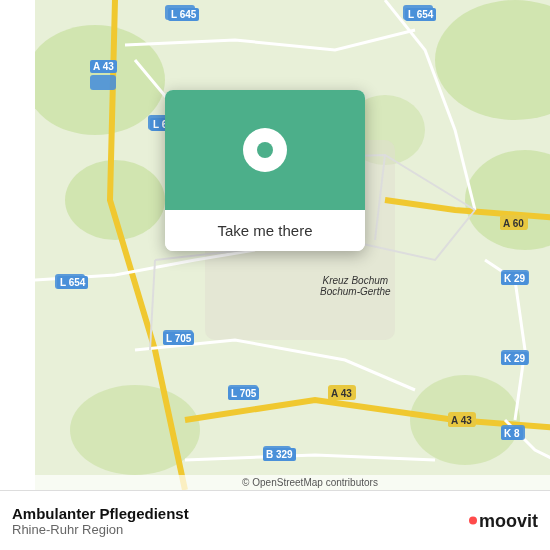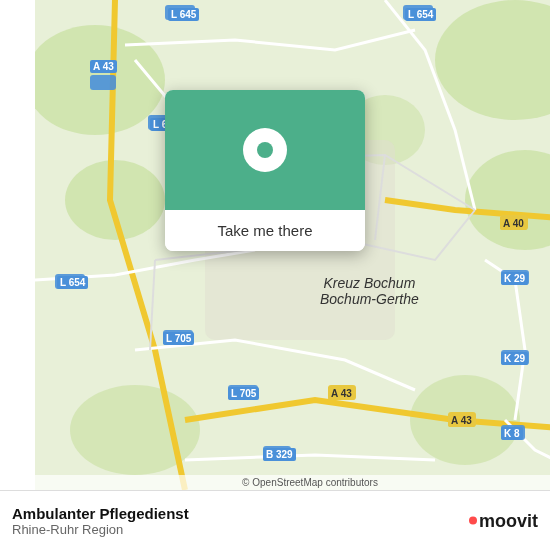--- a/index.html
+++ b/index.html
@@ -149,21 +149,21 @@
       font-size: 10px;
       color: #555;
       font-weight: bold;
       background: rgba(255,255,255,0.6);
       padding: 1px 3px;
       border-radius: 2px;
     }
 
     .junction-label {
       position: absolute;
-      font-size: 14px;
+      font-size: 10px;
       color: #333;
       text-align: center;
       font-style: italic;
     }
   </style>
 </head>
 <body>
 
 <div id="map-container">
 
@@ -230,21 +230,21 @@
 
   <div class="road-label" style="top:8px;left:133px;color:white;background:#4a90d9;">L 645</div>
   <div class="road-label" style="top:8px;left:370px;color:white;background:#4a90d9;">L 654</div>
   <div class="road-label" style="top:118px;left:115px;color:white;background:#4a90d9;">L 645</div>
   <div class="road-label" style="top:60px;left:55px;color:white;background:#4a90d9;">A 43</div>
   <div class="road-label" style="top:276px;left:22px;color:white;background:#4a90d9;">L 654</div>
   <div class="road-label" style="top:332px;left:128px;color:white;background:#4a90d9;">L 705</div>
   <div class="road-label" style="top:387px;left:193px;color:white;background:#4a90d9;">L 705</div>
   <div class="road-label" style="top:387px;left:293px;color:#333;background:#e8c840;">A 43</div>
   <div class="road-label" style="top:414px;left:413px;color:#333;background:#e8c840;">A 43</div>
-  <div class="road-label" style="top:217px;left:465px;color:#333;background:#e8c840;">A 40</div>
+  <div class="road-label" style="top:217px;left:465px;color:#333;background:#e8c840;">A 60</div>
   <div class="road-label" style="top:272px;left:466px;color:white;background:#4a90d9;">K 29</div>
   <div class="road-label" style="top:352px;left:466px;color:white;background:#4a90d9;">K 29</div>
   <div class="road-label" style="top:427px;left:466px;color:white;background:#4a90d9;text-align:right;">K 8</div>
   <div class="road-label" style="top:448px;left:228px;color:white;background:#4a90d9;">B 329</div>
 
   <div class="junction-label" style="top:275px;left:285px;">Kreuz Bochum<br>Bochum-Gerthe</div>
 
   <div id="popup-card">
     <div id="popup-map-area">
       <div class="location-pin">

